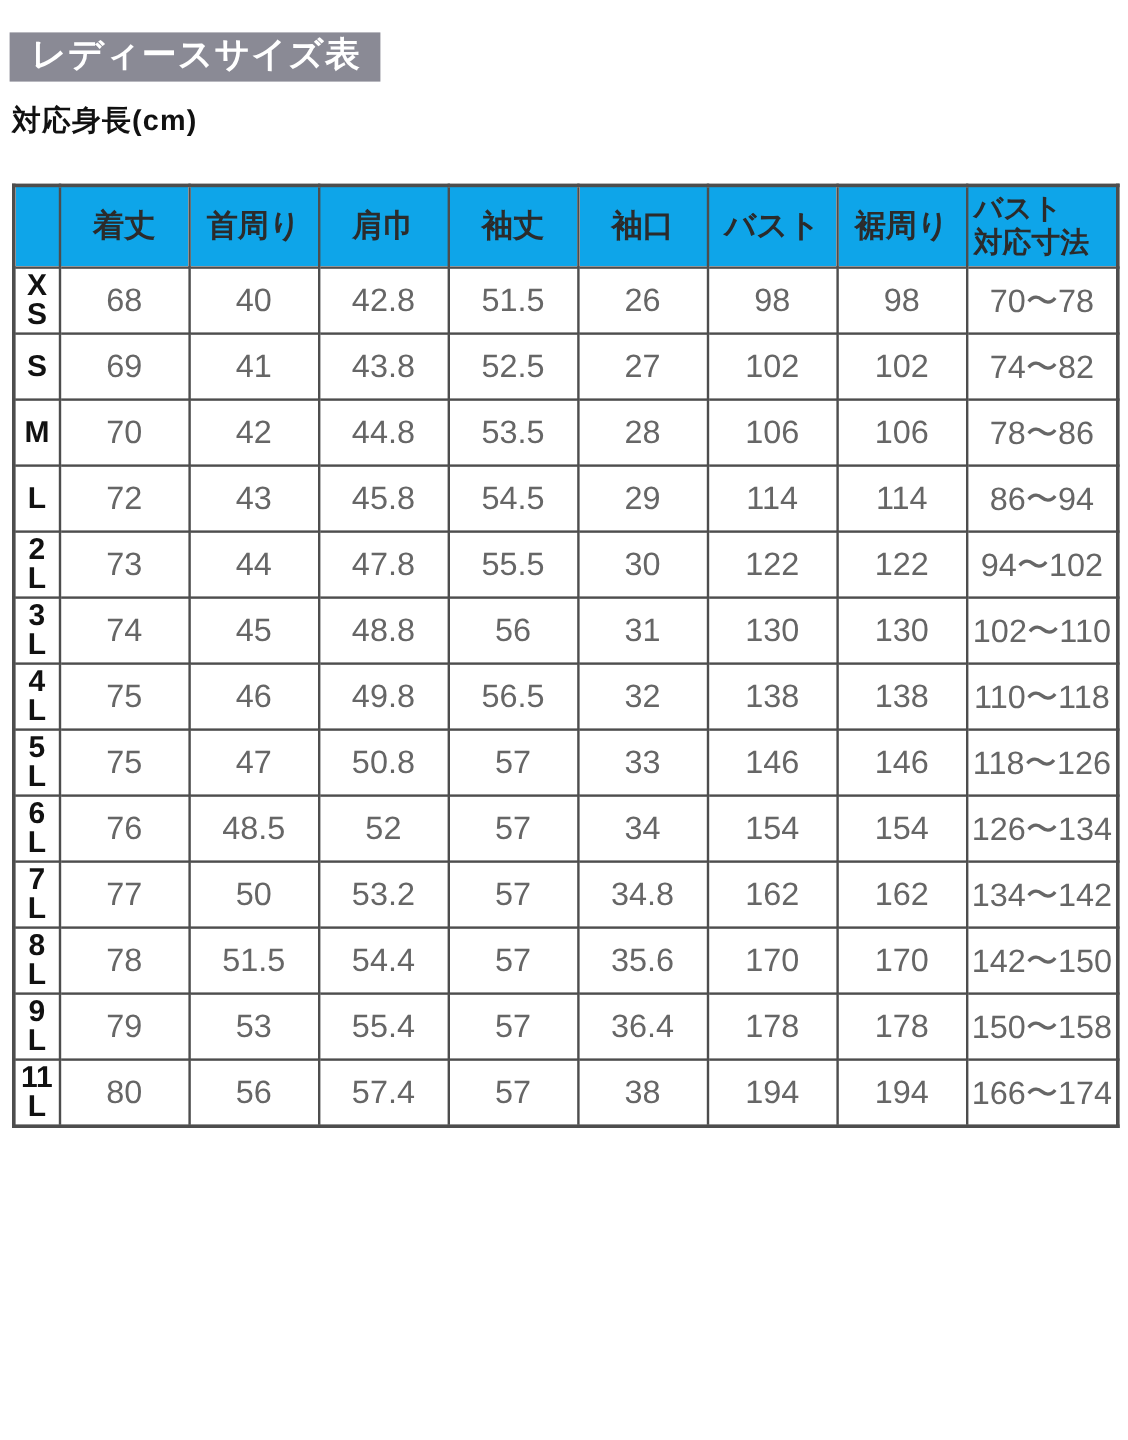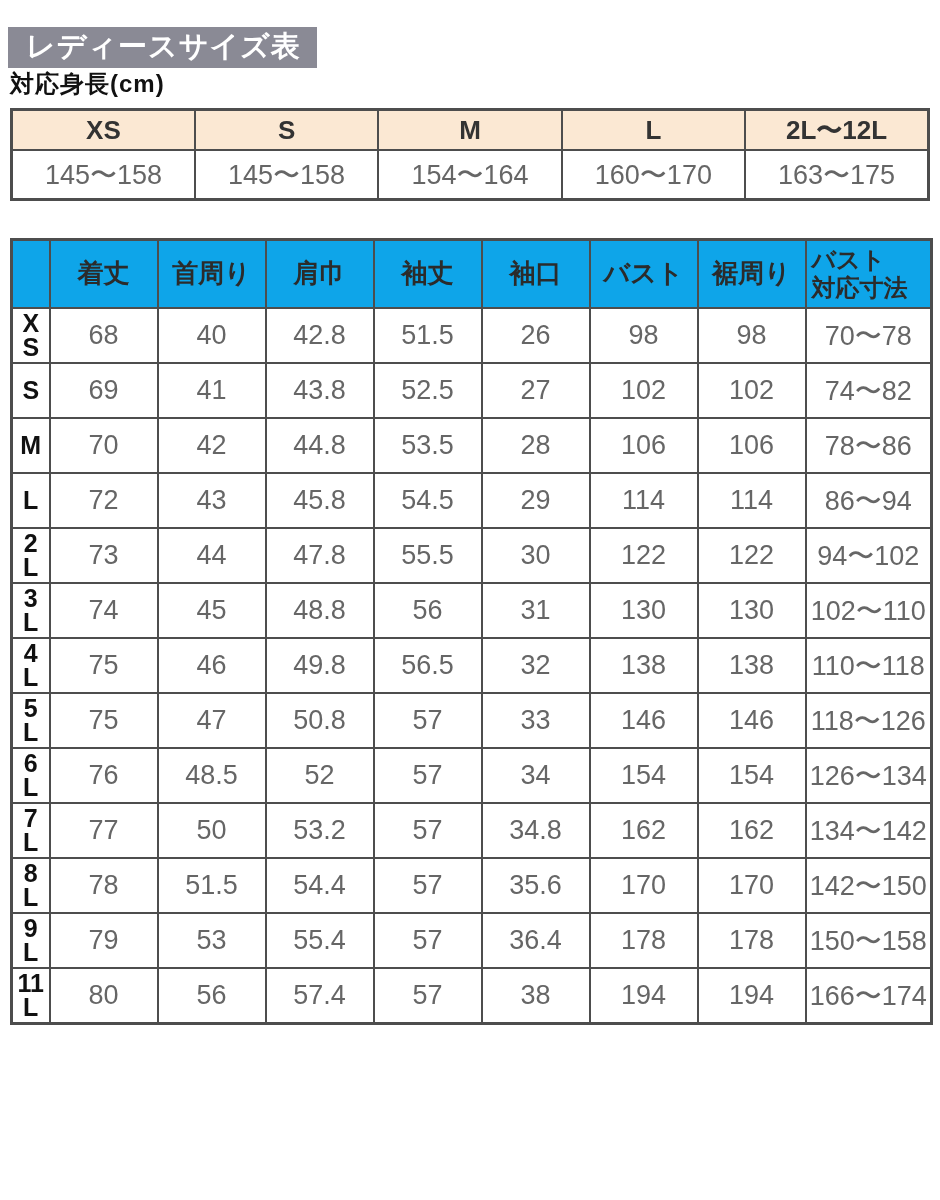--- a/index.html
+++ b/index.html
@@ -20,20 +20,21 @@
     margin-left: -2px;
     background: #8a8a95;
     color: #ffffff;
     font-size: 29px;
     font-weight: bold;
     line-height: 1.0;
     padding: 5px 16px 7px 18px;
     letter-spacing: 1px;
   }
   .height-label {
+    margin-top: 16px;
     font-size: 24px;
     font-weight: bold;
     color: #111111;
     letter-spacing: 1px;
   }
   table {
     border-collapse: collapse;
     width: 920px;
     table-layout: fixed;
   }
@@ -96,40 +97,20 @@
 </style>
 </head>
 <body>
 
 <div class="wrap">
 
   <div class="title-bar">レディースサイズ表</div>
 
   <div class="height-label">対応身長(cm)</div>
 
-  <table class="height-table">
-    <thead>
-      <tr id="height-head">
-          <th>XS</th>
-          <th>S</th>
-          <th>M</th>
-          <th>L</th>
-          <th>2L〜12L</th>
-        </tr>
-    </thead>
-    <tbody>
-      <tr id="height-body">
-          <td>145〜158</td>
-          <td>145〜158</td>
-          <td>154〜164</td>
-          <td>160〜170</td>
-          <td>163〜175</td>
-        </tr>
-    </tbody>
-  </table>
 
   <table class="size-table">
     <colgroup id="size-cols">
         <col style="width: 38px;">
         <col style="width: 108px;">
         <col style="width: 108px;">
         <col style="width: 108px;">
         <col style="width: 108px;">
         <col style="width: 108px;">
         <col style="width: 108px;">

